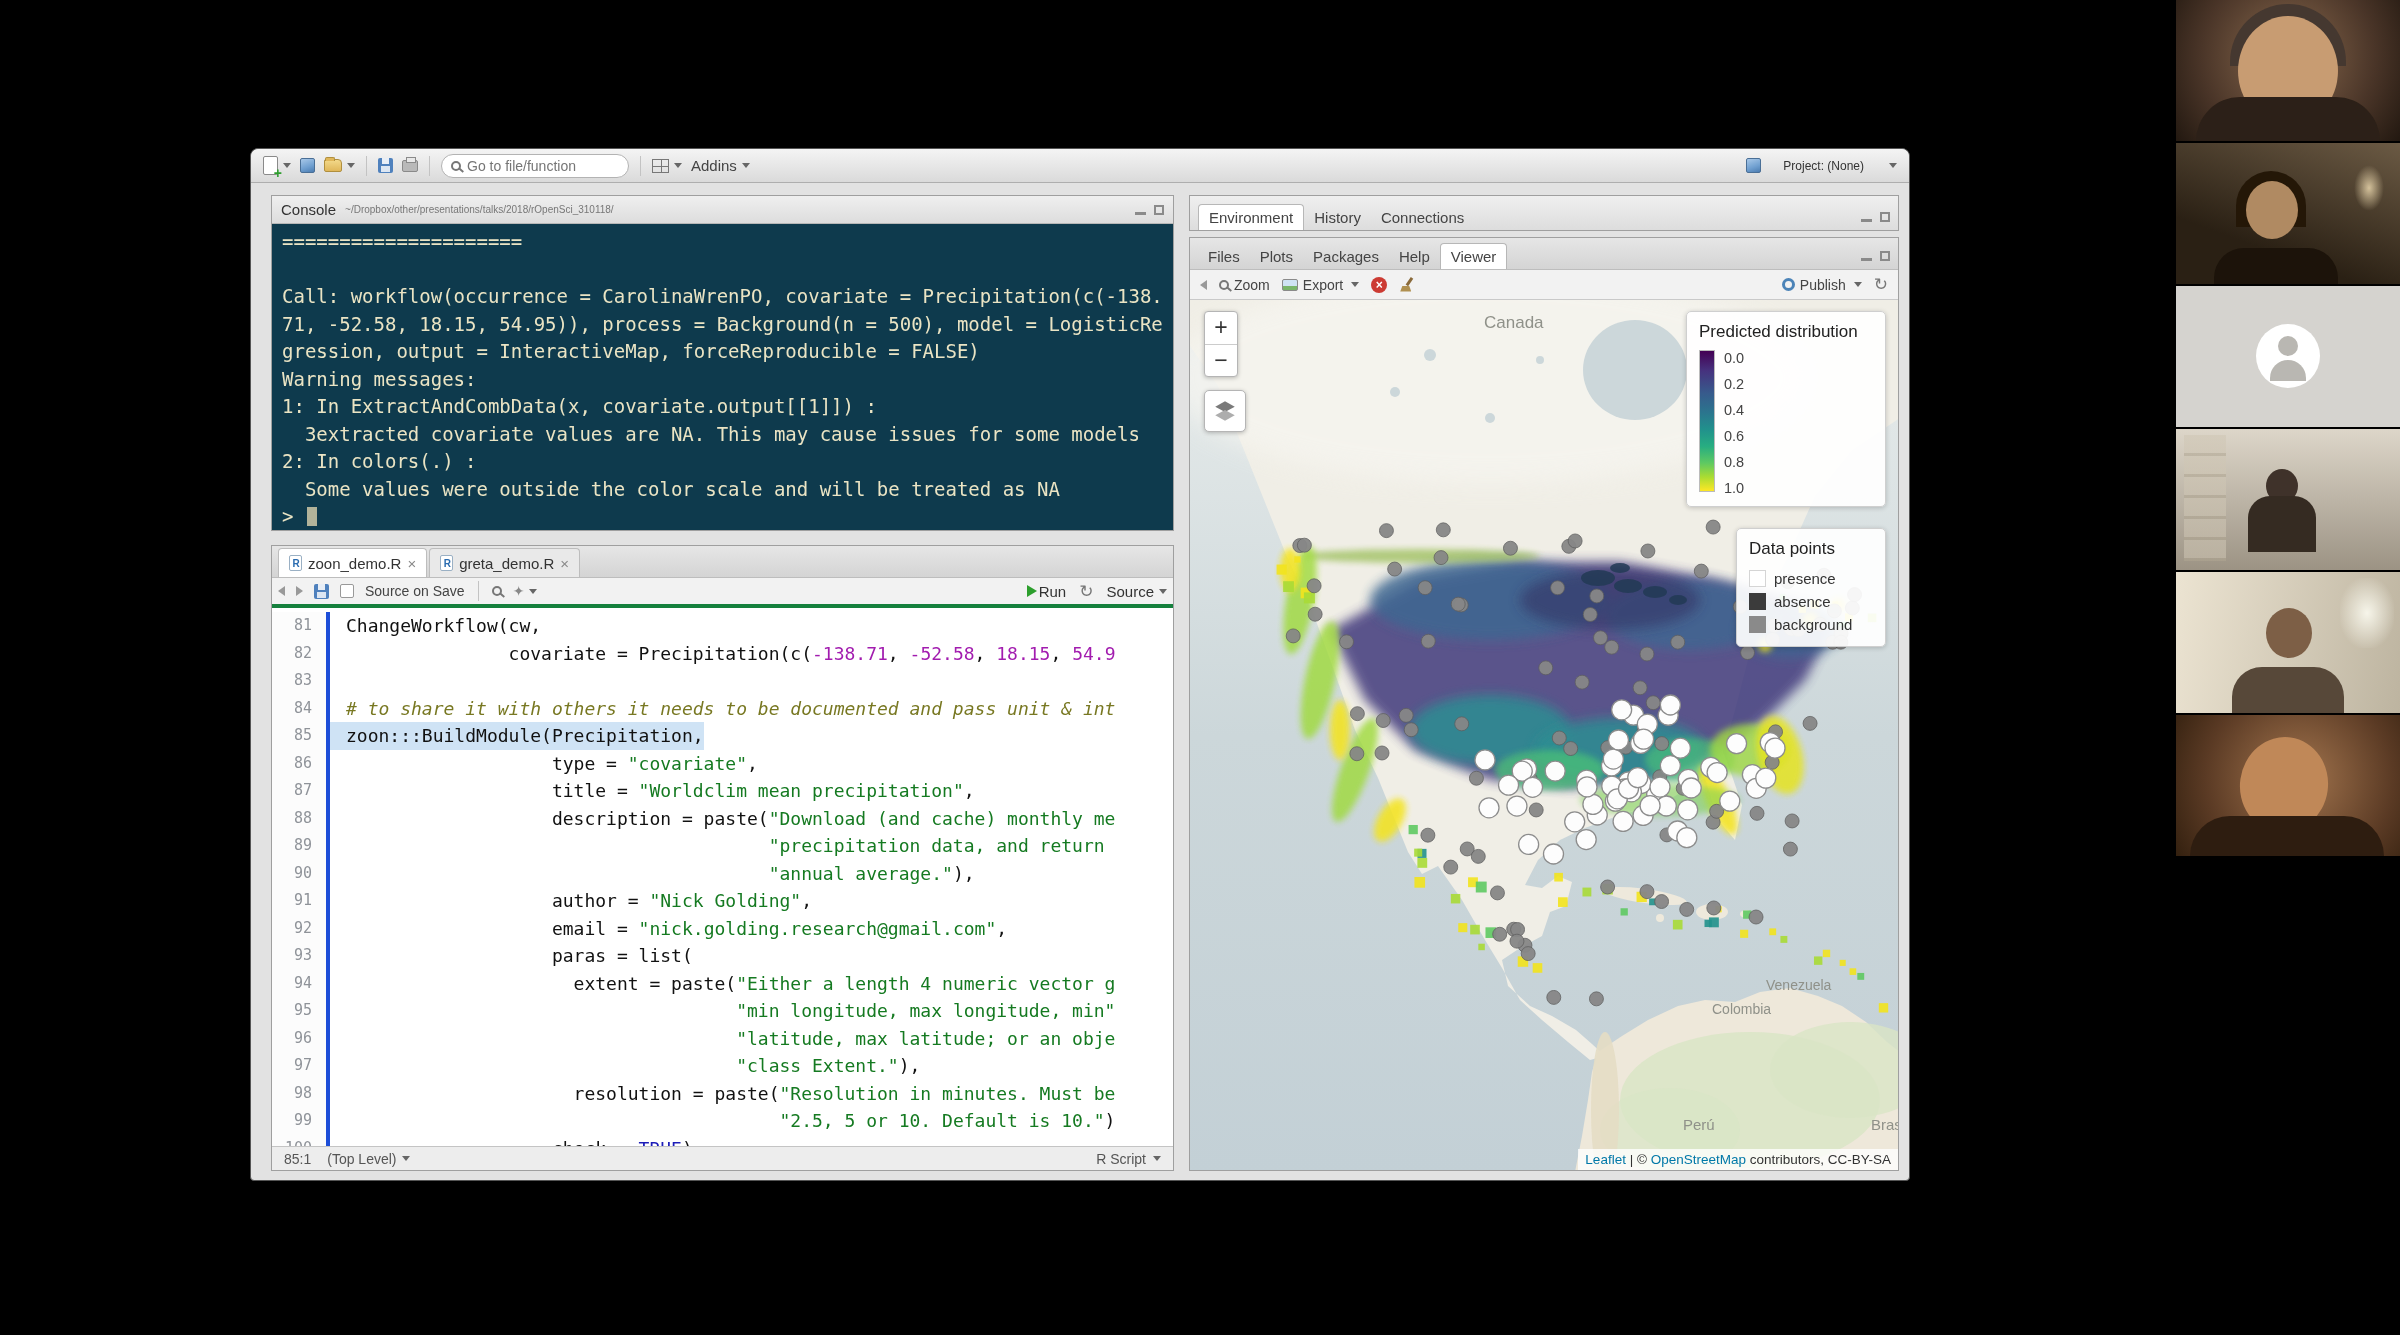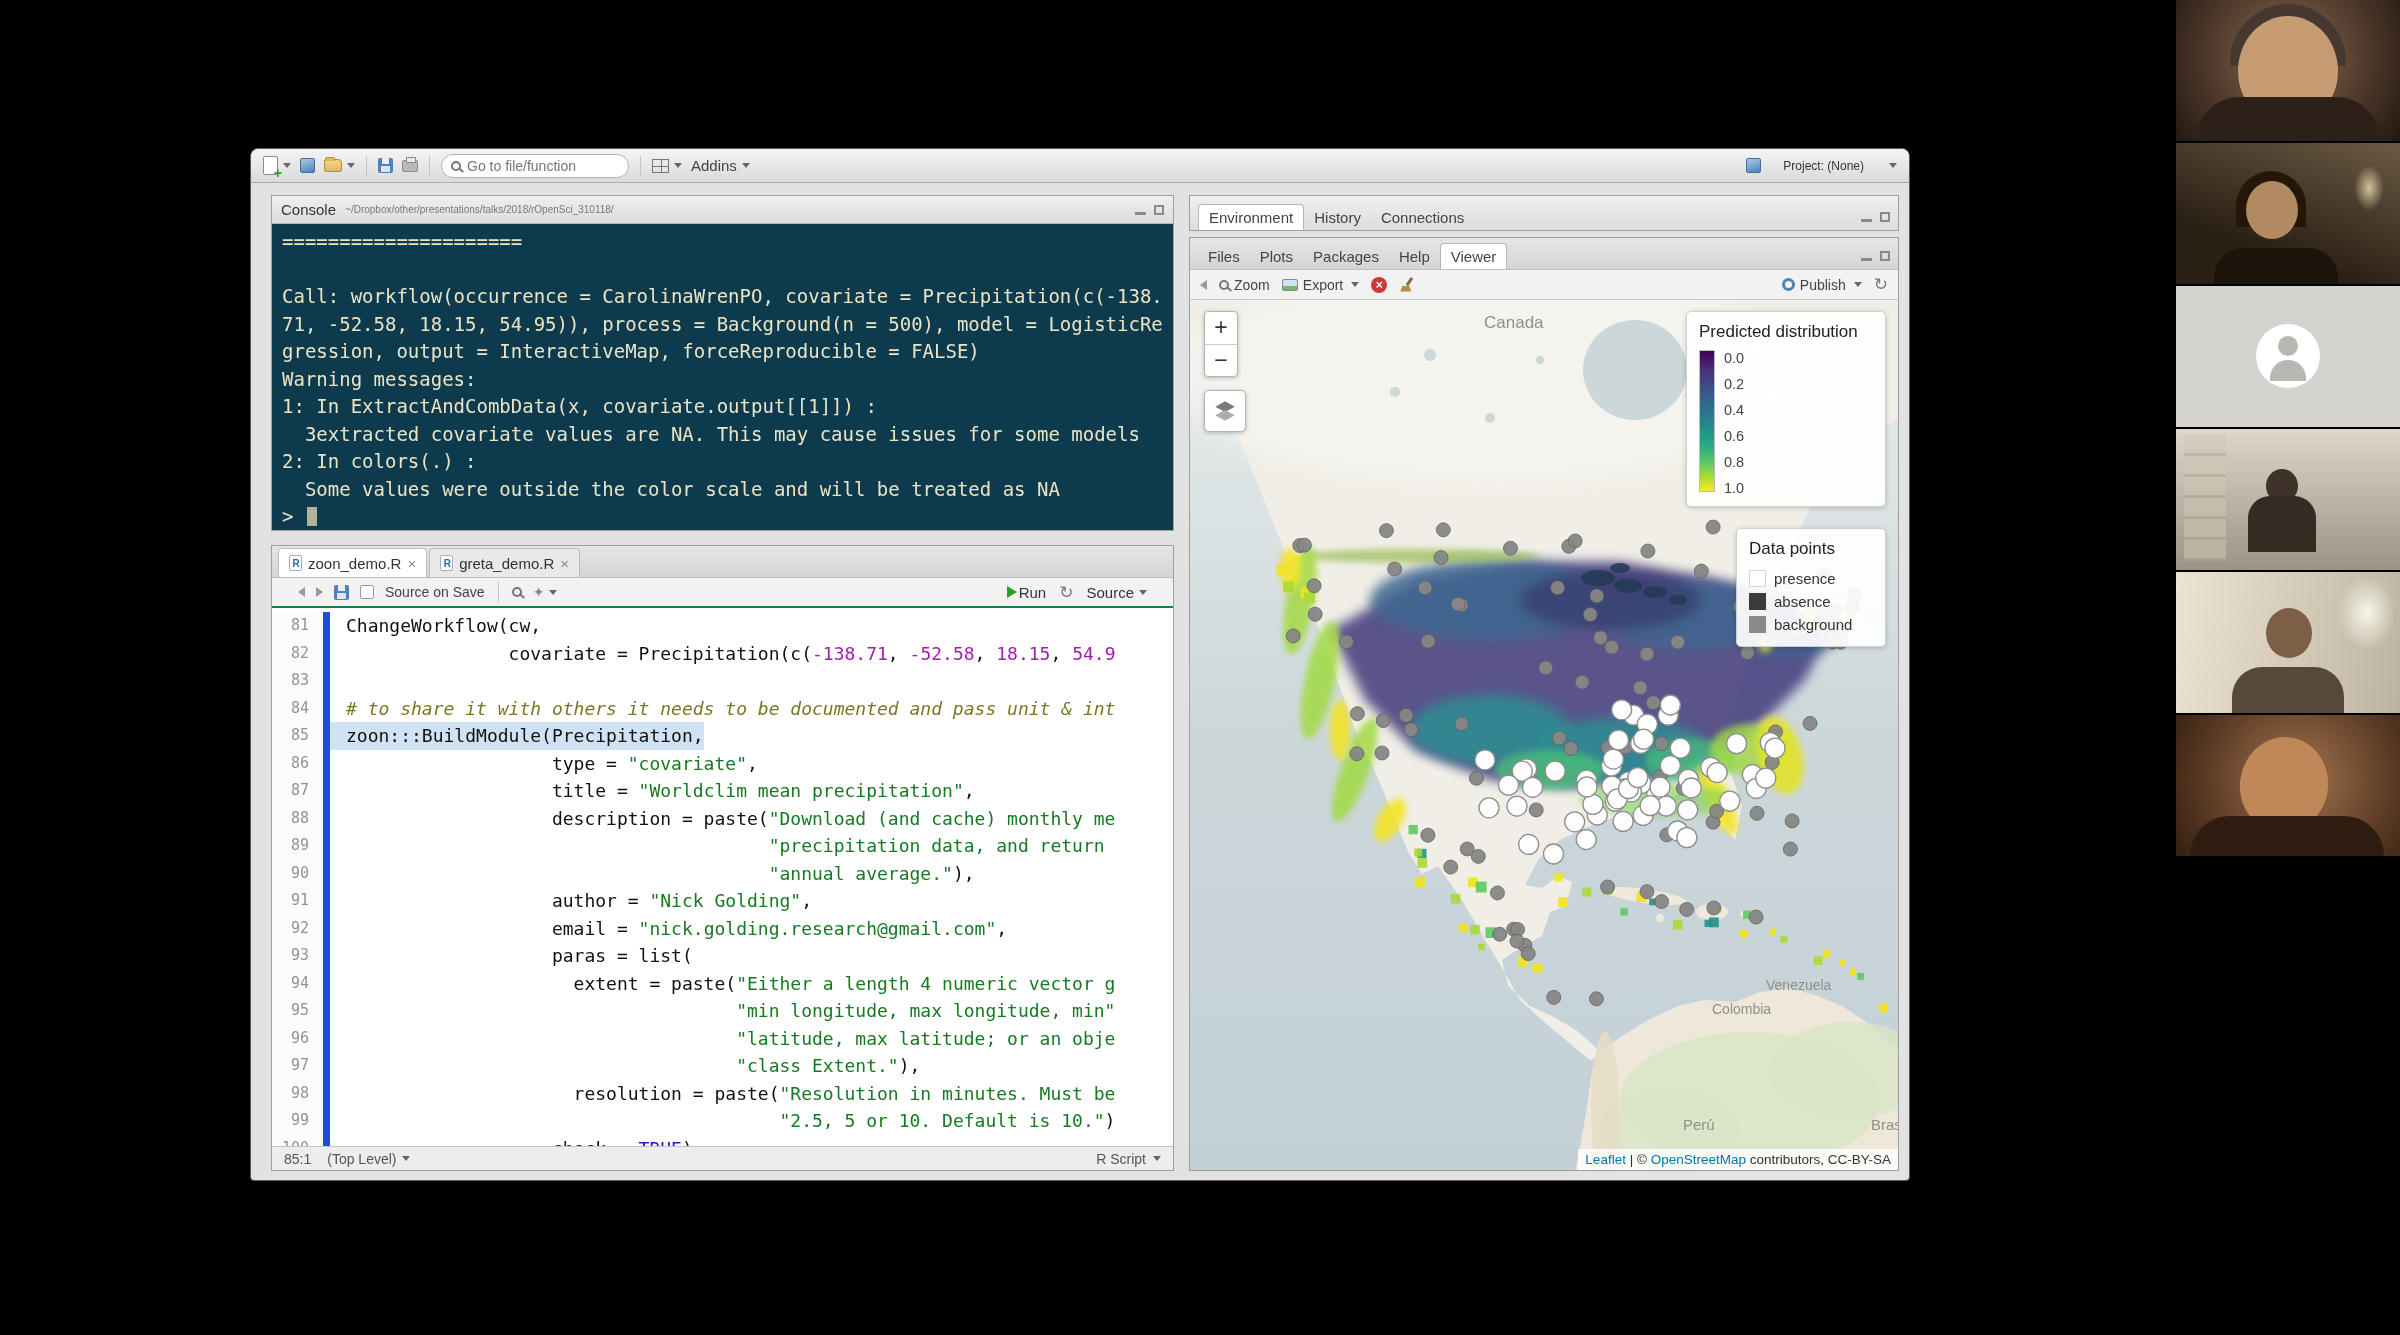--- a/index.html
+++ b/index.html
@@ -61,33 +61,33 @@
   
   #editor-pane { left:20px; top:396px; width:903px; height:626px; }
   #editor-tabs { height:32px; flex:none; background:linear-gradient(#e6e6e6,#d4d4d4); border-bottom:1px solid #bdbdbd;
     display:flex; align-items:flex-end; padding:3px 6px 0; gap:2px; }
   .etab { display:flex; align-items:center; gap:6px; padding:14px 10px; height:29px; font-size:15px; color:#333;
     background:#e9e9e9; border:1px solid #bdbdbd; border-bottom:none; border-radius:4px 4px 0 0; }
   .etab.active { background:#fff; }
   .etab-close { color:#8a8a8a; font-size:15px; }
   .rdoc-icon { width:13px; height:16px; background:#fff; border:1px solid #9ab0c4; border-radius:2px; position:relative; }
   .rdoc-icon::after { content:"R"; position:absolute; left:2.5px; top:2px; font-size:10px; color:#2b6cb0; font-weight:bold; }
-  #editor-toolbar { height:30px; flex:none; background:#f2f2f2; border-bottom:2px solid #15803d;
-    display:flex; align-items:center; padding:0 26px; gap:11px; font-size:14px; color:#444; }
+  #editor-toolbar { height:30px; flex:none; background:#f2f2f2; border-bottom:4px solid #15803d;
+    display:flex; align-items:center; padding:0 6px; gap:11px; font-size:14px; color:#444; }
   .tri-l { width:0;height:0;border-top:5px solid transparent;border-bottom:5px solid transparent;border-right:7px solid #999; }
   .tri-r { width:0;height:0;border-top:5px solid transparent;border-bottom:5px solid transparent;border-left:7px solid #999; }
   .checkbox { width:14px; height:14px; background:#fff; border:1px solid #999; border-radius:2px; }
   .wand { color:#888; font-size:14px; }
   .play { width:0;height:0;border-top:6px solid transparent;border-bottom:6px solid transparent;border-left:10px solid #2d9f2d; }
   .run-group { margin-left:auto; display:flex; align-items:center; gap:13px; font-size:15px; color:#333; }
   .glyph-btn { color:#777; font-size:17px; }
   #code-area { flex:1; overflow:hidden; background:#fff; font:18px/27.5px "DejaVu Sans Mono",monospace; padding-top:4px; }
   .crow { display:flex; white-space:pre; height:27.5px; }
   .gut { flex:none; width:58px; text-align:right; padding-right:14px; color:#8f9399; font-size:15px;
-    background:#fcfcfc; border-right:7px solid #1d4ed8; }
+    background:#fcfcfc; border-right:4px solid #1d4ed8; }
   .ctext { padding-left:16px; color:#111; }
   .ctext.hl { background:#cfe3f5; }
   .s { color:#157a21; }       
   .n { color:#a21caf; }       
   .k { color:#1d1db8; }       
   .c { color:#787822; font-style:italic; }  
   #editor-status { height:24px; flex:none; background:#ededed; border-top:1px solid #c4c4c4;
     display:flex; align-items:center; padding:0 12px; gap:16px; font-size:14px; color:#555; }
   .status-right { margin-left:auto; display:flex; align-items:center; gap:4px; }
 

